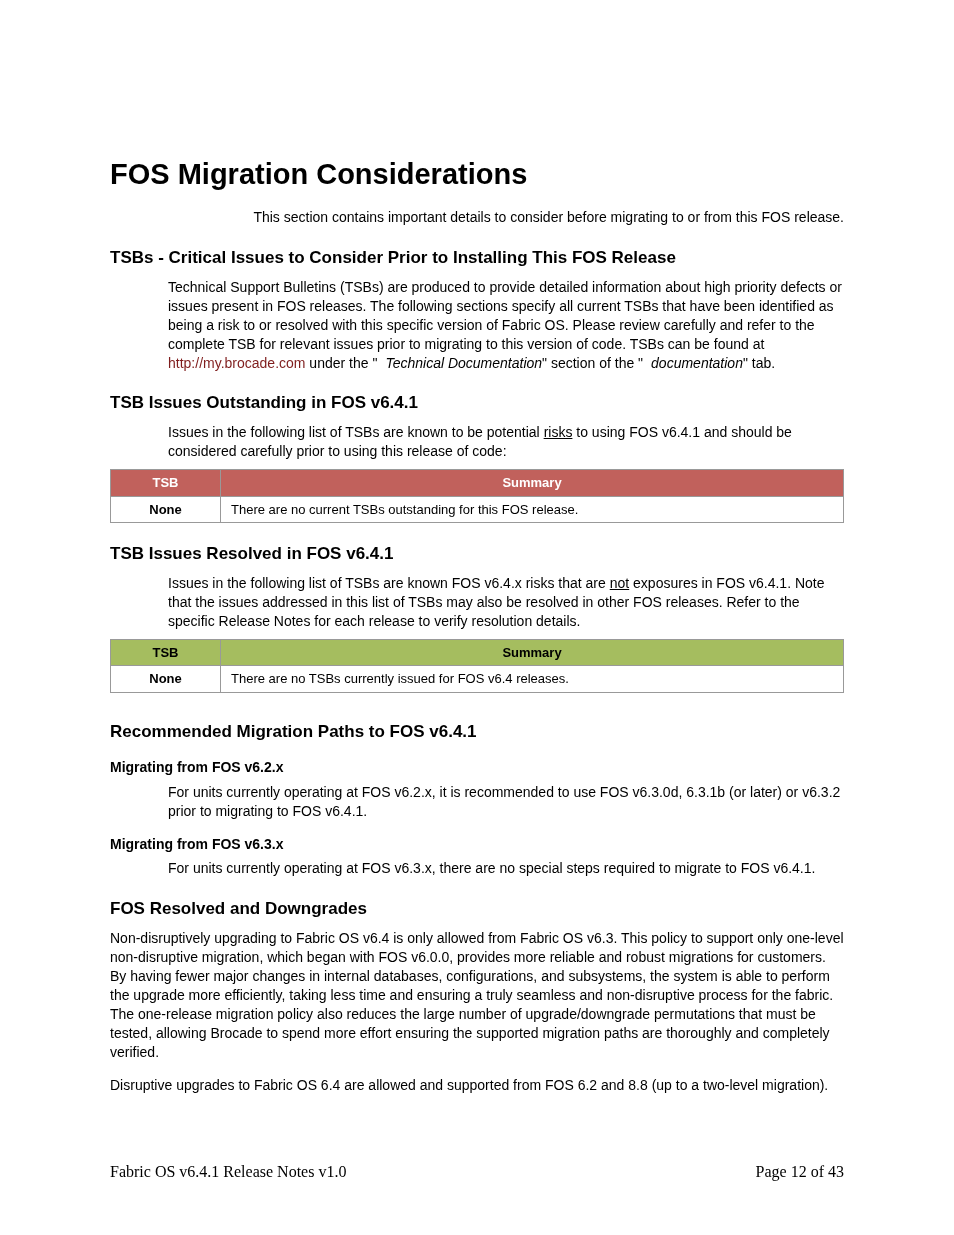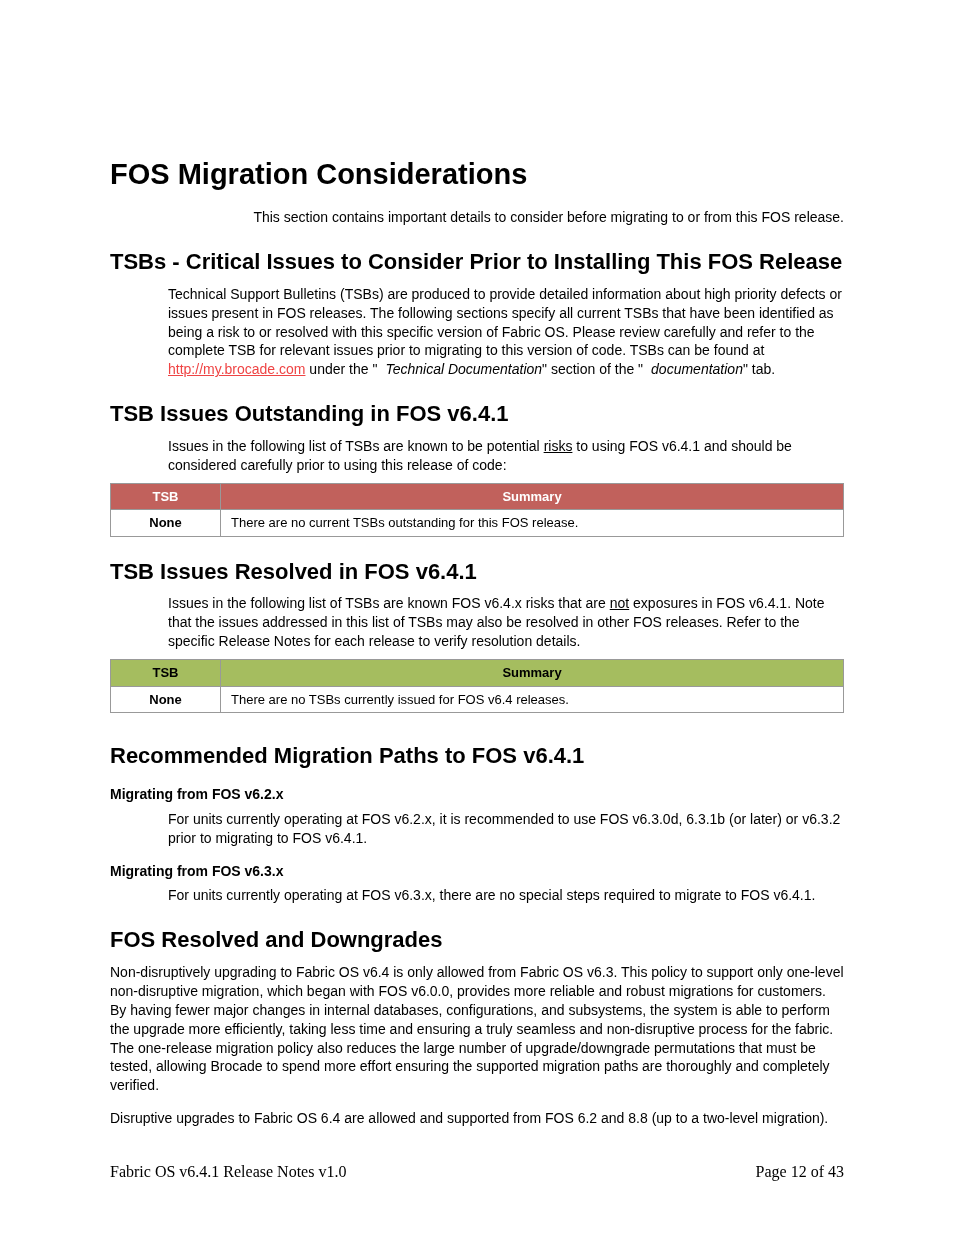--- a/index.html
+++ b/index.html
@@ -8,26 +8,26 @@
     font-family: Arial, Helvetica, sans-serif;
     color: #000;
     width: 954px;
     height: 1235px;
     position: relative;
     padding: 155px 110px 0 110px;
     font-size: 14px;
     line-height: 1.35;
   }
   h1 { font-size: 29px; font-weight: bold; margin-bottom: 14px; }
-  h2 { font-size: 22px; font-weight: bold; margin-top: 20px; margin-bottom: 8px; }
+  h2 { font-size: 17px; font-weight: bold; margin-top: 20px; margin-bottom: 8px; }
   h3 { font-size: 14px; font-weight: bold; margin-top: 14px; margin-bottom: 6px; }
   .intro-line { text-align: right; padding-left: 32px; margin-bottom: 4px; }
   .body-para { margin-left: 58px; margin-bottom: 4px; }
   .body-para-wide { margin-left: 0; margin-bottom: 14px; }
-  a.link { color: #ef4444; text-decoration: underline; }
+  a.link { color: #7f1d1d; }
   .uline { text-decoration: underline; }
   .italic { font-style: italic; margin-left: 8px; }
   table {
     border-collapse: collapse;
     width: 100%;
     margin-top: 8px;
     margin-bottom: 8px;
     border-radius: 14px;
   }
   th, td {

